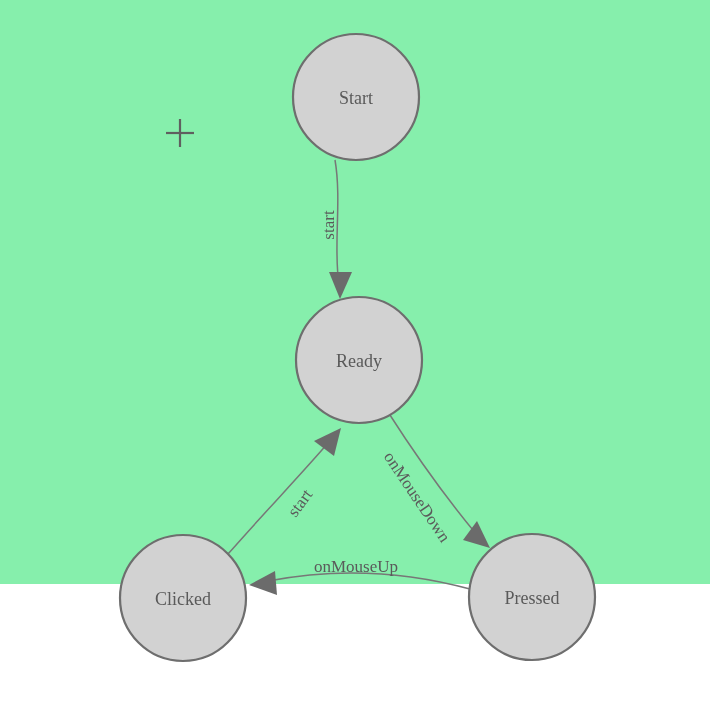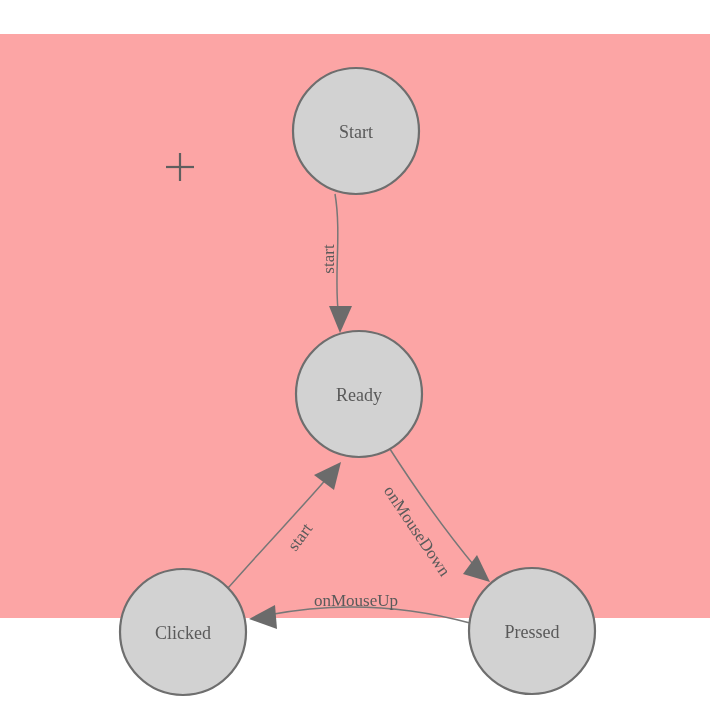--- a/index.html
+++ b/index.html
@@ -10,22 +10,21 @@
   body {
     width: 710px;
     height: 728px;
     font-family: "Liberation Serif", "DejaVu Serif", serif;
     overflow: hidden;
   }
   #canvas {
     position: relative;
     width: 710px;
     height: 584px;
-    background: #fca5a5;
-    margin-top: 34px;
+    background: #86efac;
   }
   svg#diagram {
     position: absolute;
     top: 0;
     left: 0;
     width: 710px;
     height: 728px;
     display: block;
   }
   .node-circle {

